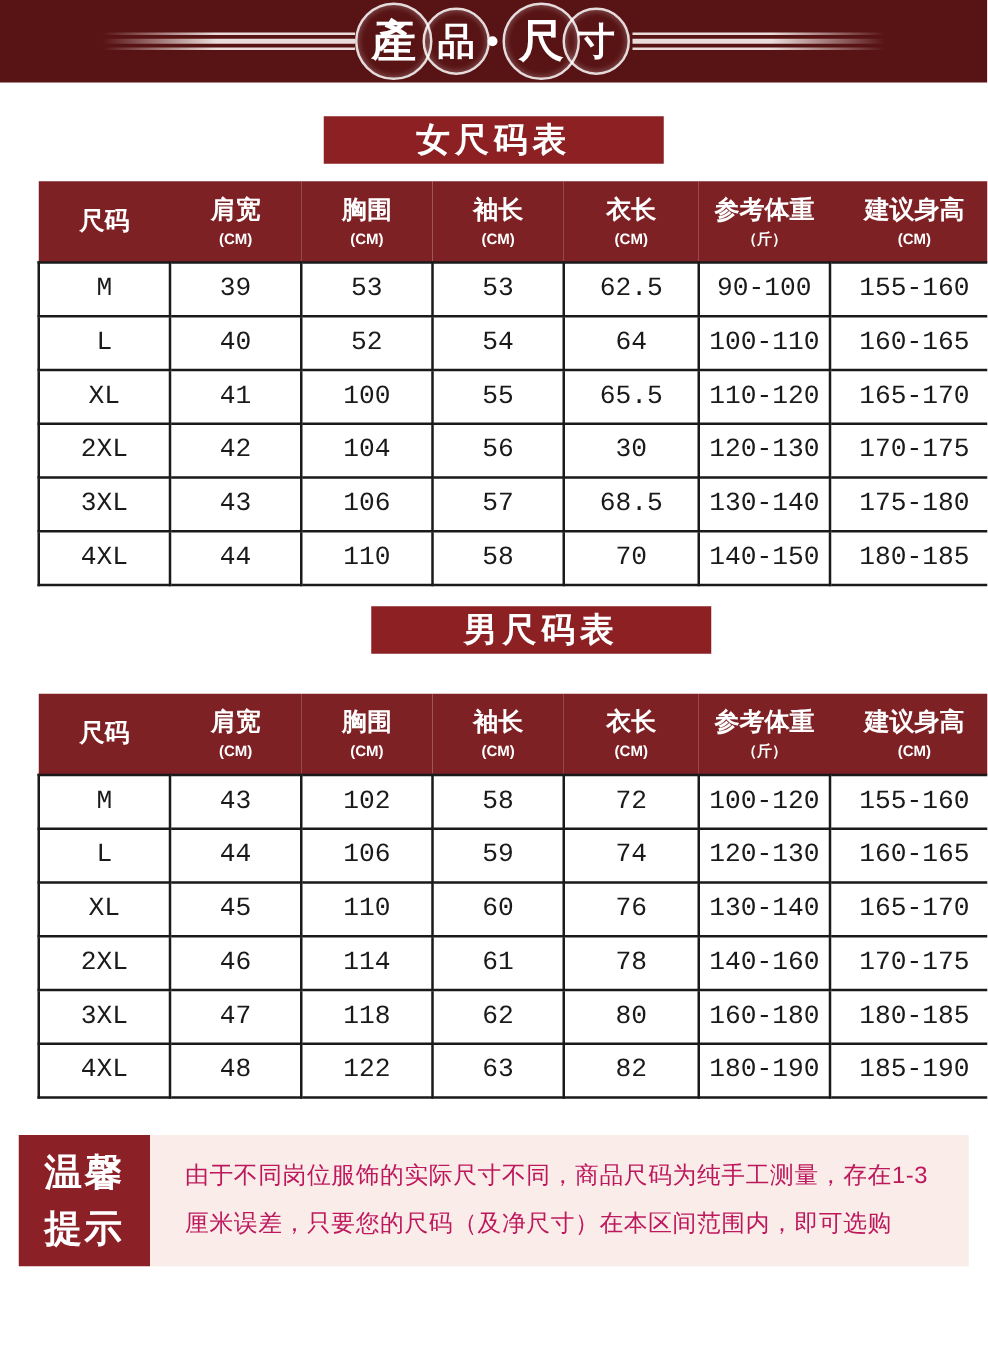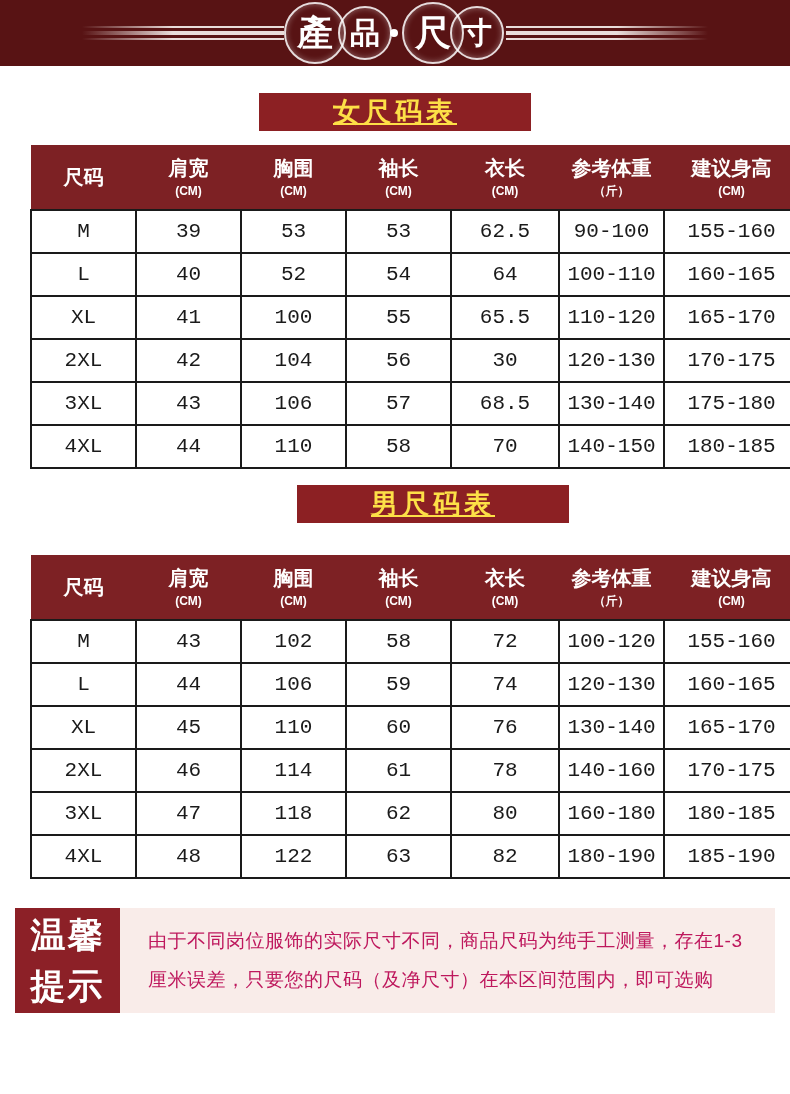--- a/index.html
+++ b/index.html
@@ -22,42 +22,42 @@
                  font-family: "DejaVu Serif", serif; font-weight: bold;
                  box-shadow: inset 0 0 6px rgba(255,255,255,0.35); }
   .circle-lg { width: 62px; height: 62px; top: 2px; font-size: 36px; }
   .circle-sm { width: 54px; height: 54px; top: 6px; font-size: 30px; }
   .c1 { left: 284px; } .c2 { left: 338px; } .c3 { left: 402px; } .c4 { left: 450px; }
   .banner-dot { position: absolute; left: 390px; top: 29px; width: 8px; height: 8px; border-radius: 50%;
                 background: #fff; color: transparent; overflow: hidden; }
 
   
   .section-title { position: absolute; left: 259px; width: 272px; height: 38px; background: #8c2023;
-                   color: #fde047; font-size: 27px; font-weight: bold; letter-spacing: 4px;
-                   text-align: center; line-height: 38px; text-decoration: underline; }
+                   color: #ffffff; font-size: 27px; font-weight: bold; letter-spacing: 4px;
+                   text-align: center; line-height: 38px; }
   .title-women { top: 93px; }
   .title-men   { top: 485px; margin-left: 38px; }
 
   
   .size-table { position: absolute; left: 30px; width: 770px; border-collapse: collapse; table-layout: fixed; }
   .table-women { top: 145px; }
   .table-men   { top: 555px; }
   .size-table thead th { background: #7d2124; color: #ffffff; border: none; height: 65px;
                          font-size: 20px; font-weight: bold; text-align: center; vertical-align: middle;
                          padding: 2px 0; line-height: 1.45; }
   .size-table thead th .unit { font-size: 12px; font-weight: bold; }
   .size-table tbody td { border: 2px solid #1a1a1a; height: 43px; text-align: center; vertical-align: middle;
                          color: #1a1a1a; font-family: "Liberation Mono", "DejaVu Sans Mono", monospace;
                          font-size: 21px; background: #fff; white-space: nowrap; overflow: hidden; }
 
   
   .tip-box { position: absolute; top: 908px; left: 15px; width: 760px; height: 105px; display: flex; }
   .tip-label { flex: 0 0 105px; background: #8c2027; color: #fff; display: flex; flex-direction: column;
                align-items: center; justify-content: center; gap: 4px;
-               font-size: 35px; font-weight: bold; letter-spacing: 2px; }
+               font-size: 30px; font-weight: bold; letter-spacing: 2px; }
   .tip-body { flex: 1; background: #f9ece9; display: flex; align-items: center;
               padding: 10px 28px; }
   .tip-text { font-size: 19px; line-height: 2.05; color: #be185d; letter-spacing: 0.5px; }
 </style>
 </head>
 <body>
 
 <div class="page">
 
   <div class="banner">

